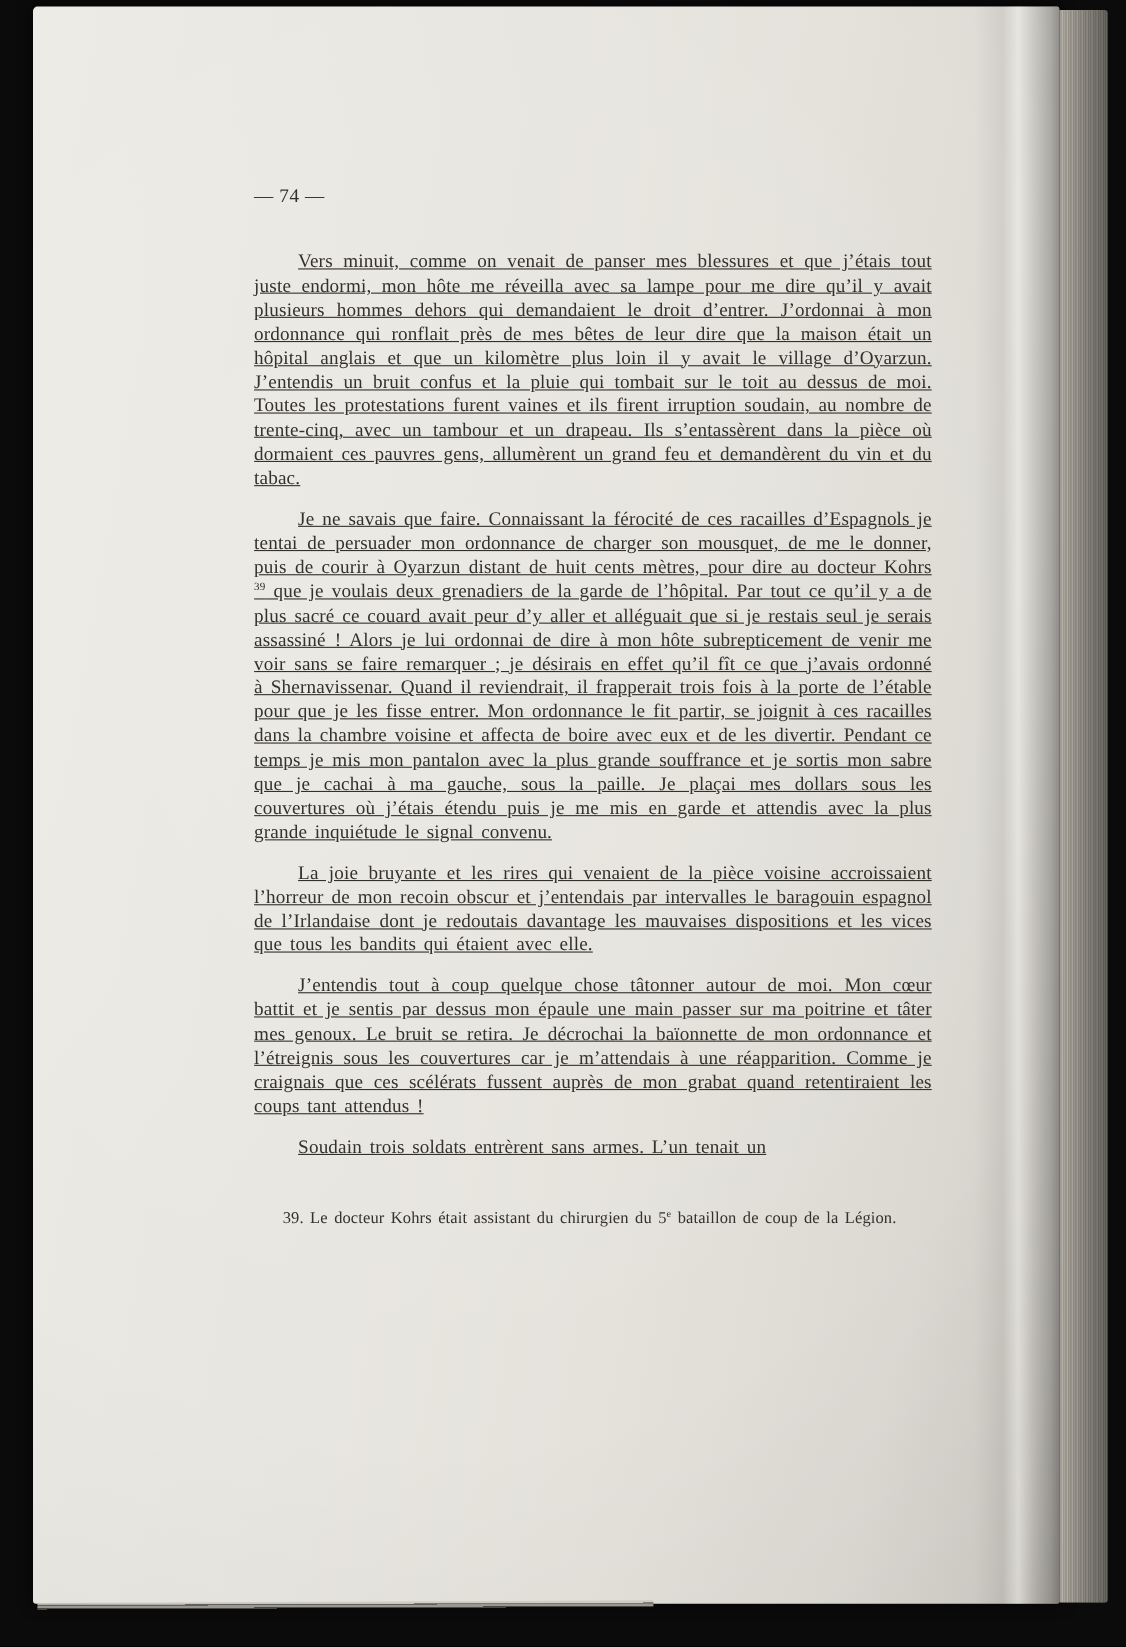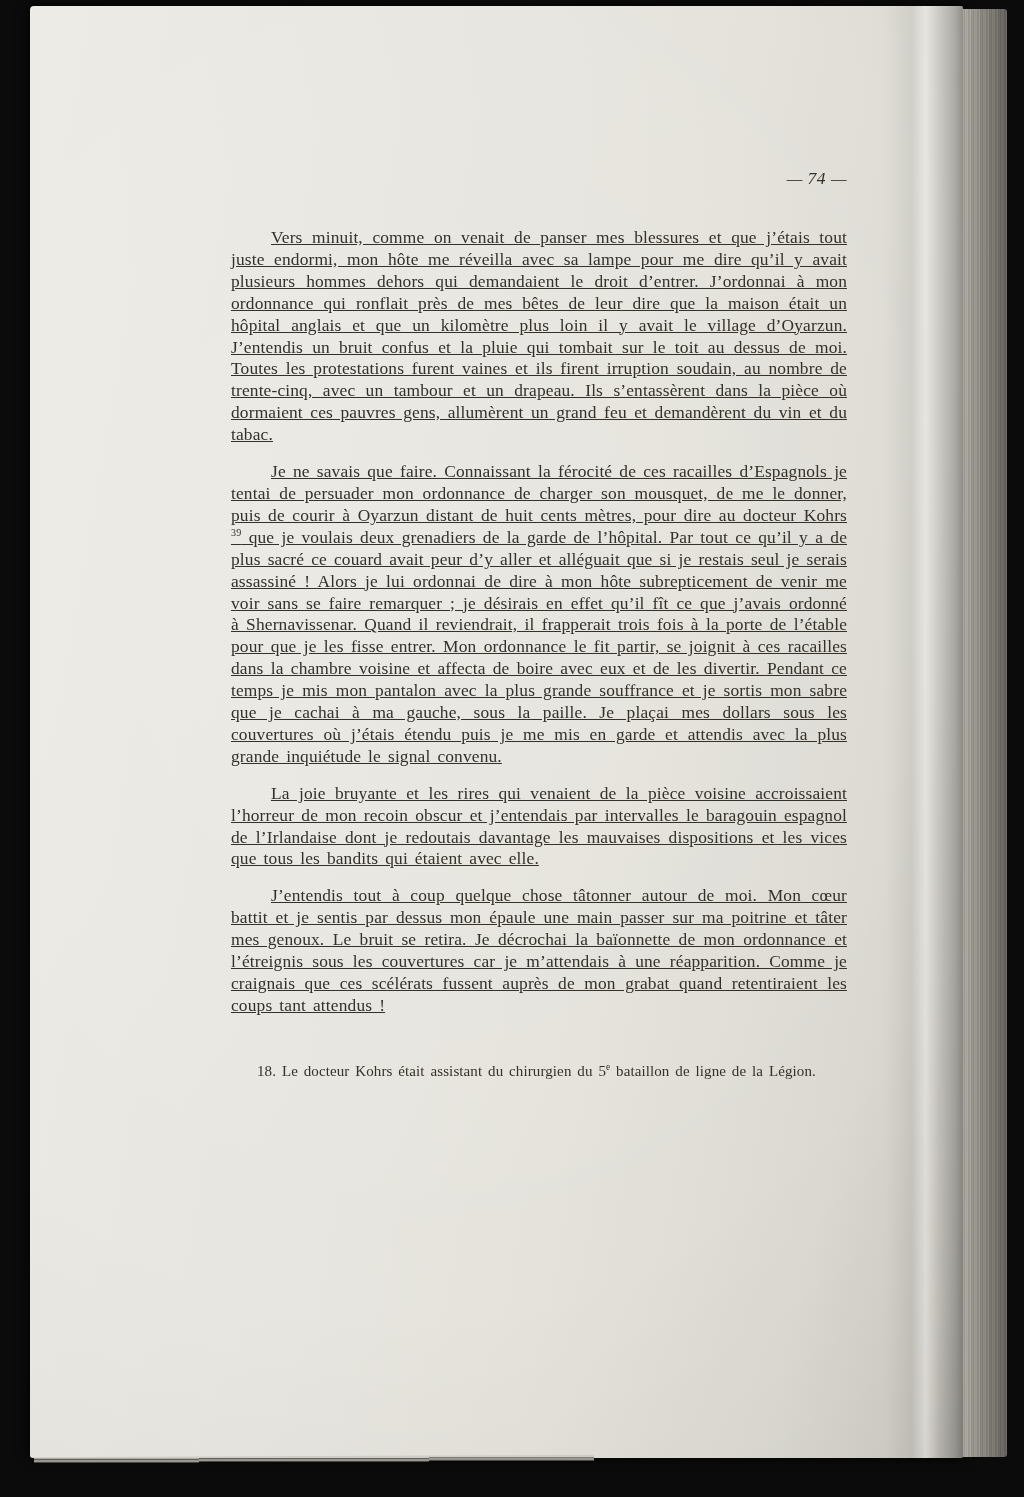--- a/index.html
+++ b/index.html
@@ -80,26 +80,25 @@
     transform:skewY(-0.25deg);
     opacity:0.85;
   }
   
   .text-block{
     position:absolute;
     left:201px;top:161px;
     width:616px;
   }
   .page-number{
-    text-align:right;
+    text-align:left;
     font-size:17.5px;
     line-height:22px;
     margin:0 0 38px 0;
     letter-spacing:0.5px;
-    font-style:italic;
   }
   .text-block p{
     margin:0 0 15px 0;
     font-size:17.4px;
     line-height:21.9px;
     text-align:justify;
     text-indent:40px;
     word-spacing:2.5px;
     letter-spacing:0.15px;
     text-decoration:underline;
@@ -135,22 +134,23 @@
       <div class="page-number">— 74 —</div>
 
       <p>Vers minuit, comme on venait de panser mes blessures et que j’étais tout juste endormi, mon hôte me réveilla avec sa lampe pour me dire qu’il y avait plusieurs hommes dehors qui demandaient le droit d’entrer. J’ordonnai à mon ordonnance qui ronflait près de mes bêtes de leur dire que la maison était un hôpital anglais et que un kilomètre plus loin il y avait le village d’Oyarzun. J’entendis un bruit confus et la pluie qui tombait sur le toit au dessus de moi. Toutes les protestations furent vaines et ils firent irruption soudain, au nombre de trente-cinq, avec un tambour et un drapeau. Ils s’entassèrent dans la pièce où dormaient ces pauvres gens, allumèrent un grand feu et demandèrent du vin et du tabac.</p>
 
       <p><span>Je ne savais que faire. Connaissant la férocité de ces racailles d’Espagnols je tentai de persuader mon ordonnance de charger son mousquet, de me le donner, puis de courir à Oyarzun distant de huit cents mètres, pour dire au docteur Kohrs </span><sup>39</sup><span> que je voulais deux grenadiers de la garde de l’hôpital. Par tout ce qu’il y a de plus sacré ce couard avait peur d’y aller et alléguait que si je restais seul je serais assassiné ! Alors je lui ordonnai de dire à mon hôte subrepticement de venir me voir sans se faire remarquer ; je désirais en effet qu’il fît ce que j’avais ordonné à Shernavissenar. Quand il reviendrait, il frapperait trois fois à la porte de l’étable pour que je les fisse entrer. Mon ordonnance le fit partir, se joignit à ces racailles dans la chambre voisine et affecta de boire avec eux et de les divertir. Pendant ce temps je mis mon pantalon avec la plus grande souffrance et je sortis mon sabre que je cachai à ma gauche, sous la paille. Je plaçai mes dollars sous les couvertures où j’étais étendu puis je me mis en garde et attendis avec la plus grande inquiétude le signal convenu.</span></p>
 
       <p>La joie bruyante et les rires qui venaient de la pièce voisine accroissaient l’horreur de mon recoin obscur et j’entendais par intervalles le baragouin espagnol de l’Irlandaise dont je redoutais davantage les mauvaises dispositions et les vices que tous les bandits qui étaient avec elle.</p>
 
       <p>J’entendis tout à coup quelque chose tâtonner autour de moi. Mon cœur battit et je sentis par dessus mon épaule une main passer sur ma poitrine et tâter mes genoux. Le bruit se retira. Je décrochai la baïonnette de mon ordonnance et l’étreignis sous les couvertures car je m’attendais à une réapparition. Comme je craignais que ces scélérats fussent auprès de mon grabat quand retentiraient les coups tant attendus !</p>
 
+      <p>Soudain trois soldats entrèrent sans armes. L’un tenait un</p>
 
-      <div class="footnote"><span>18. Le docteur Kohrs était assistant du chirurgien du 5</span><sup>e</sup><span> bataillon de ligne de la Légion.</span></div>
+      <div class="footnote"><span>39. Le docteur Kohrs était assistant du chirurgien du 5</span><sup>e</sup><span> bataillon de coup de la Légion.</span></div>
 
     </div>
   </div>
 
   <div class="page-edges"></div>
   <div class="page-stack"></div>
 
 </div>
 
 </body></html>

